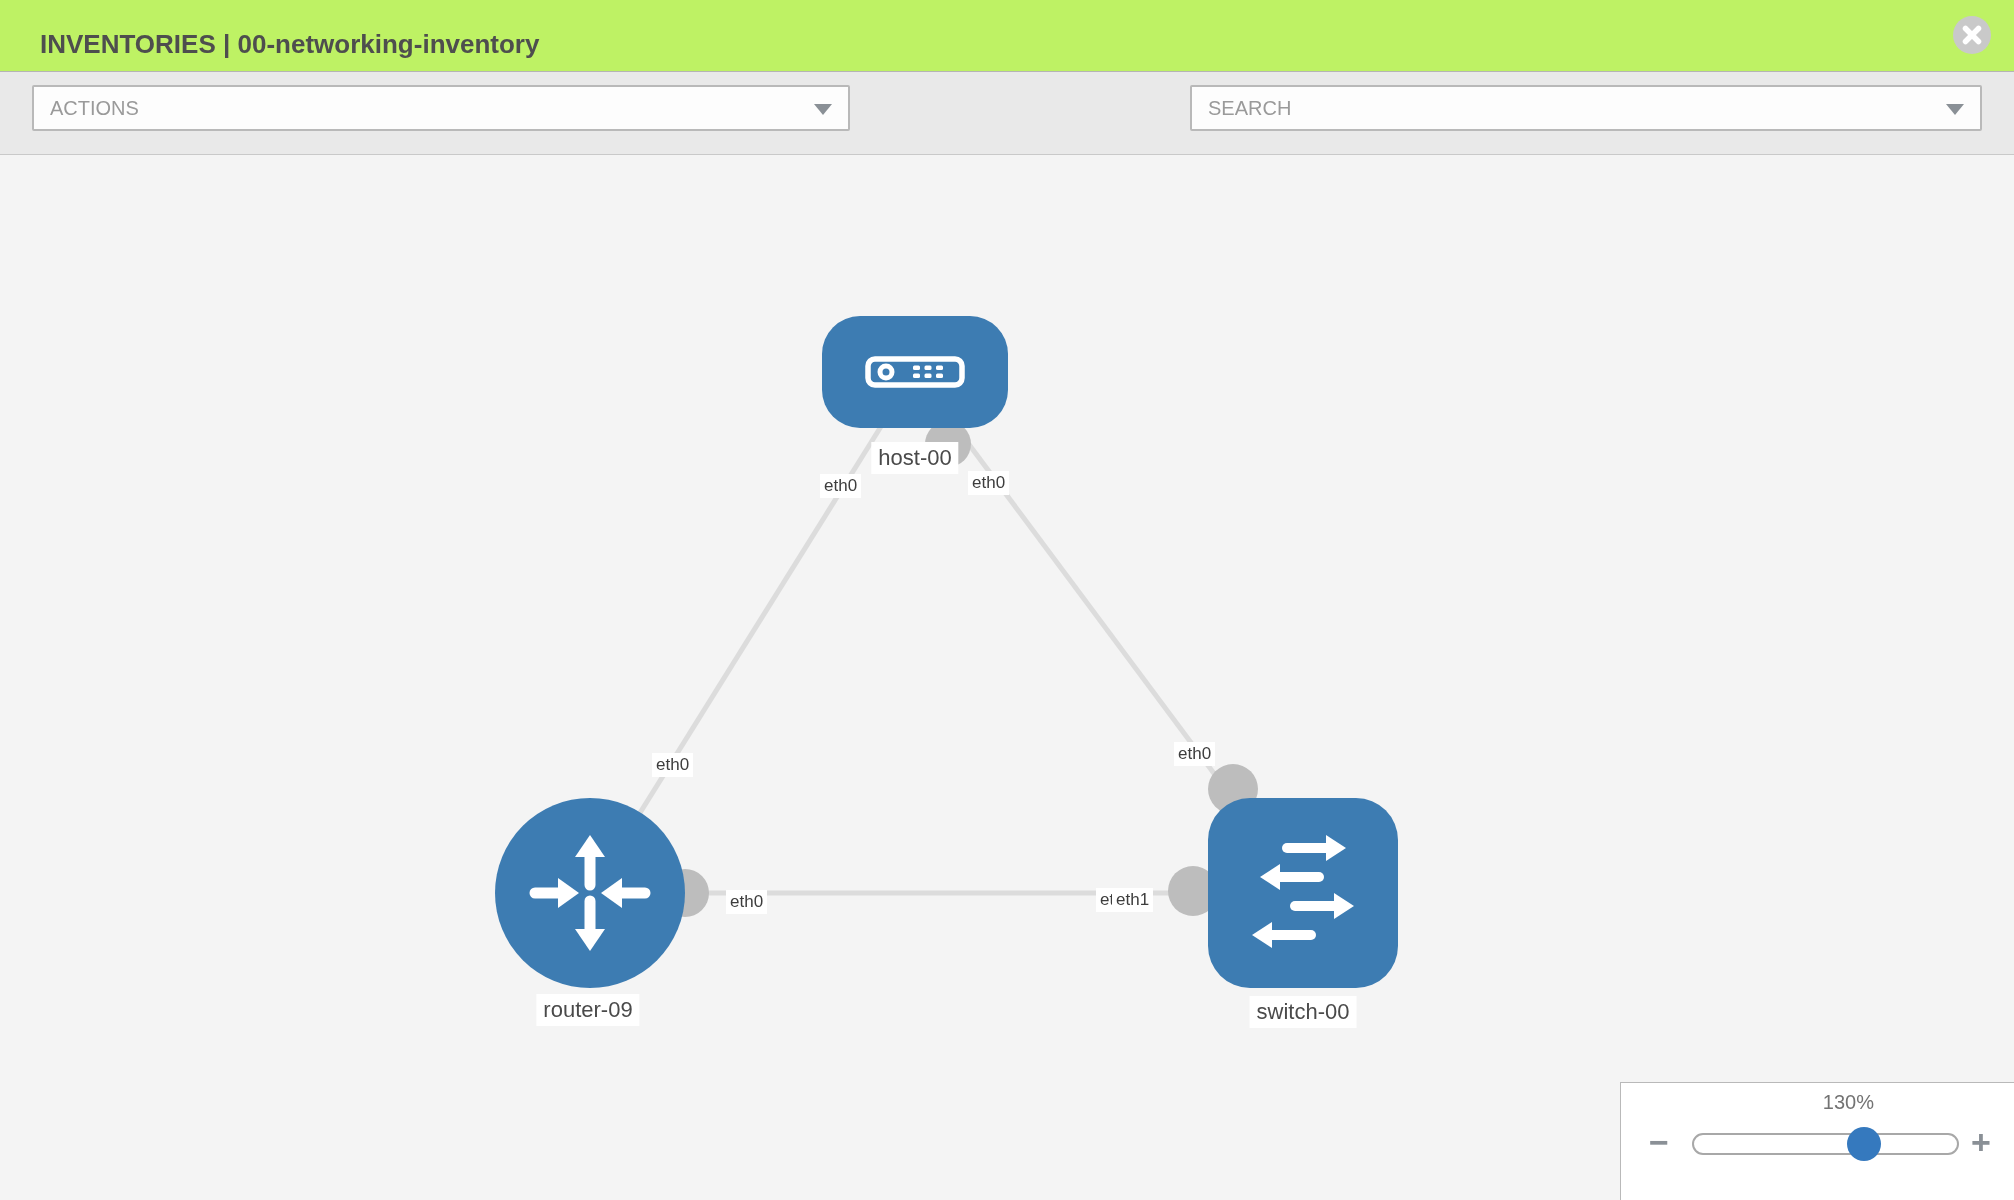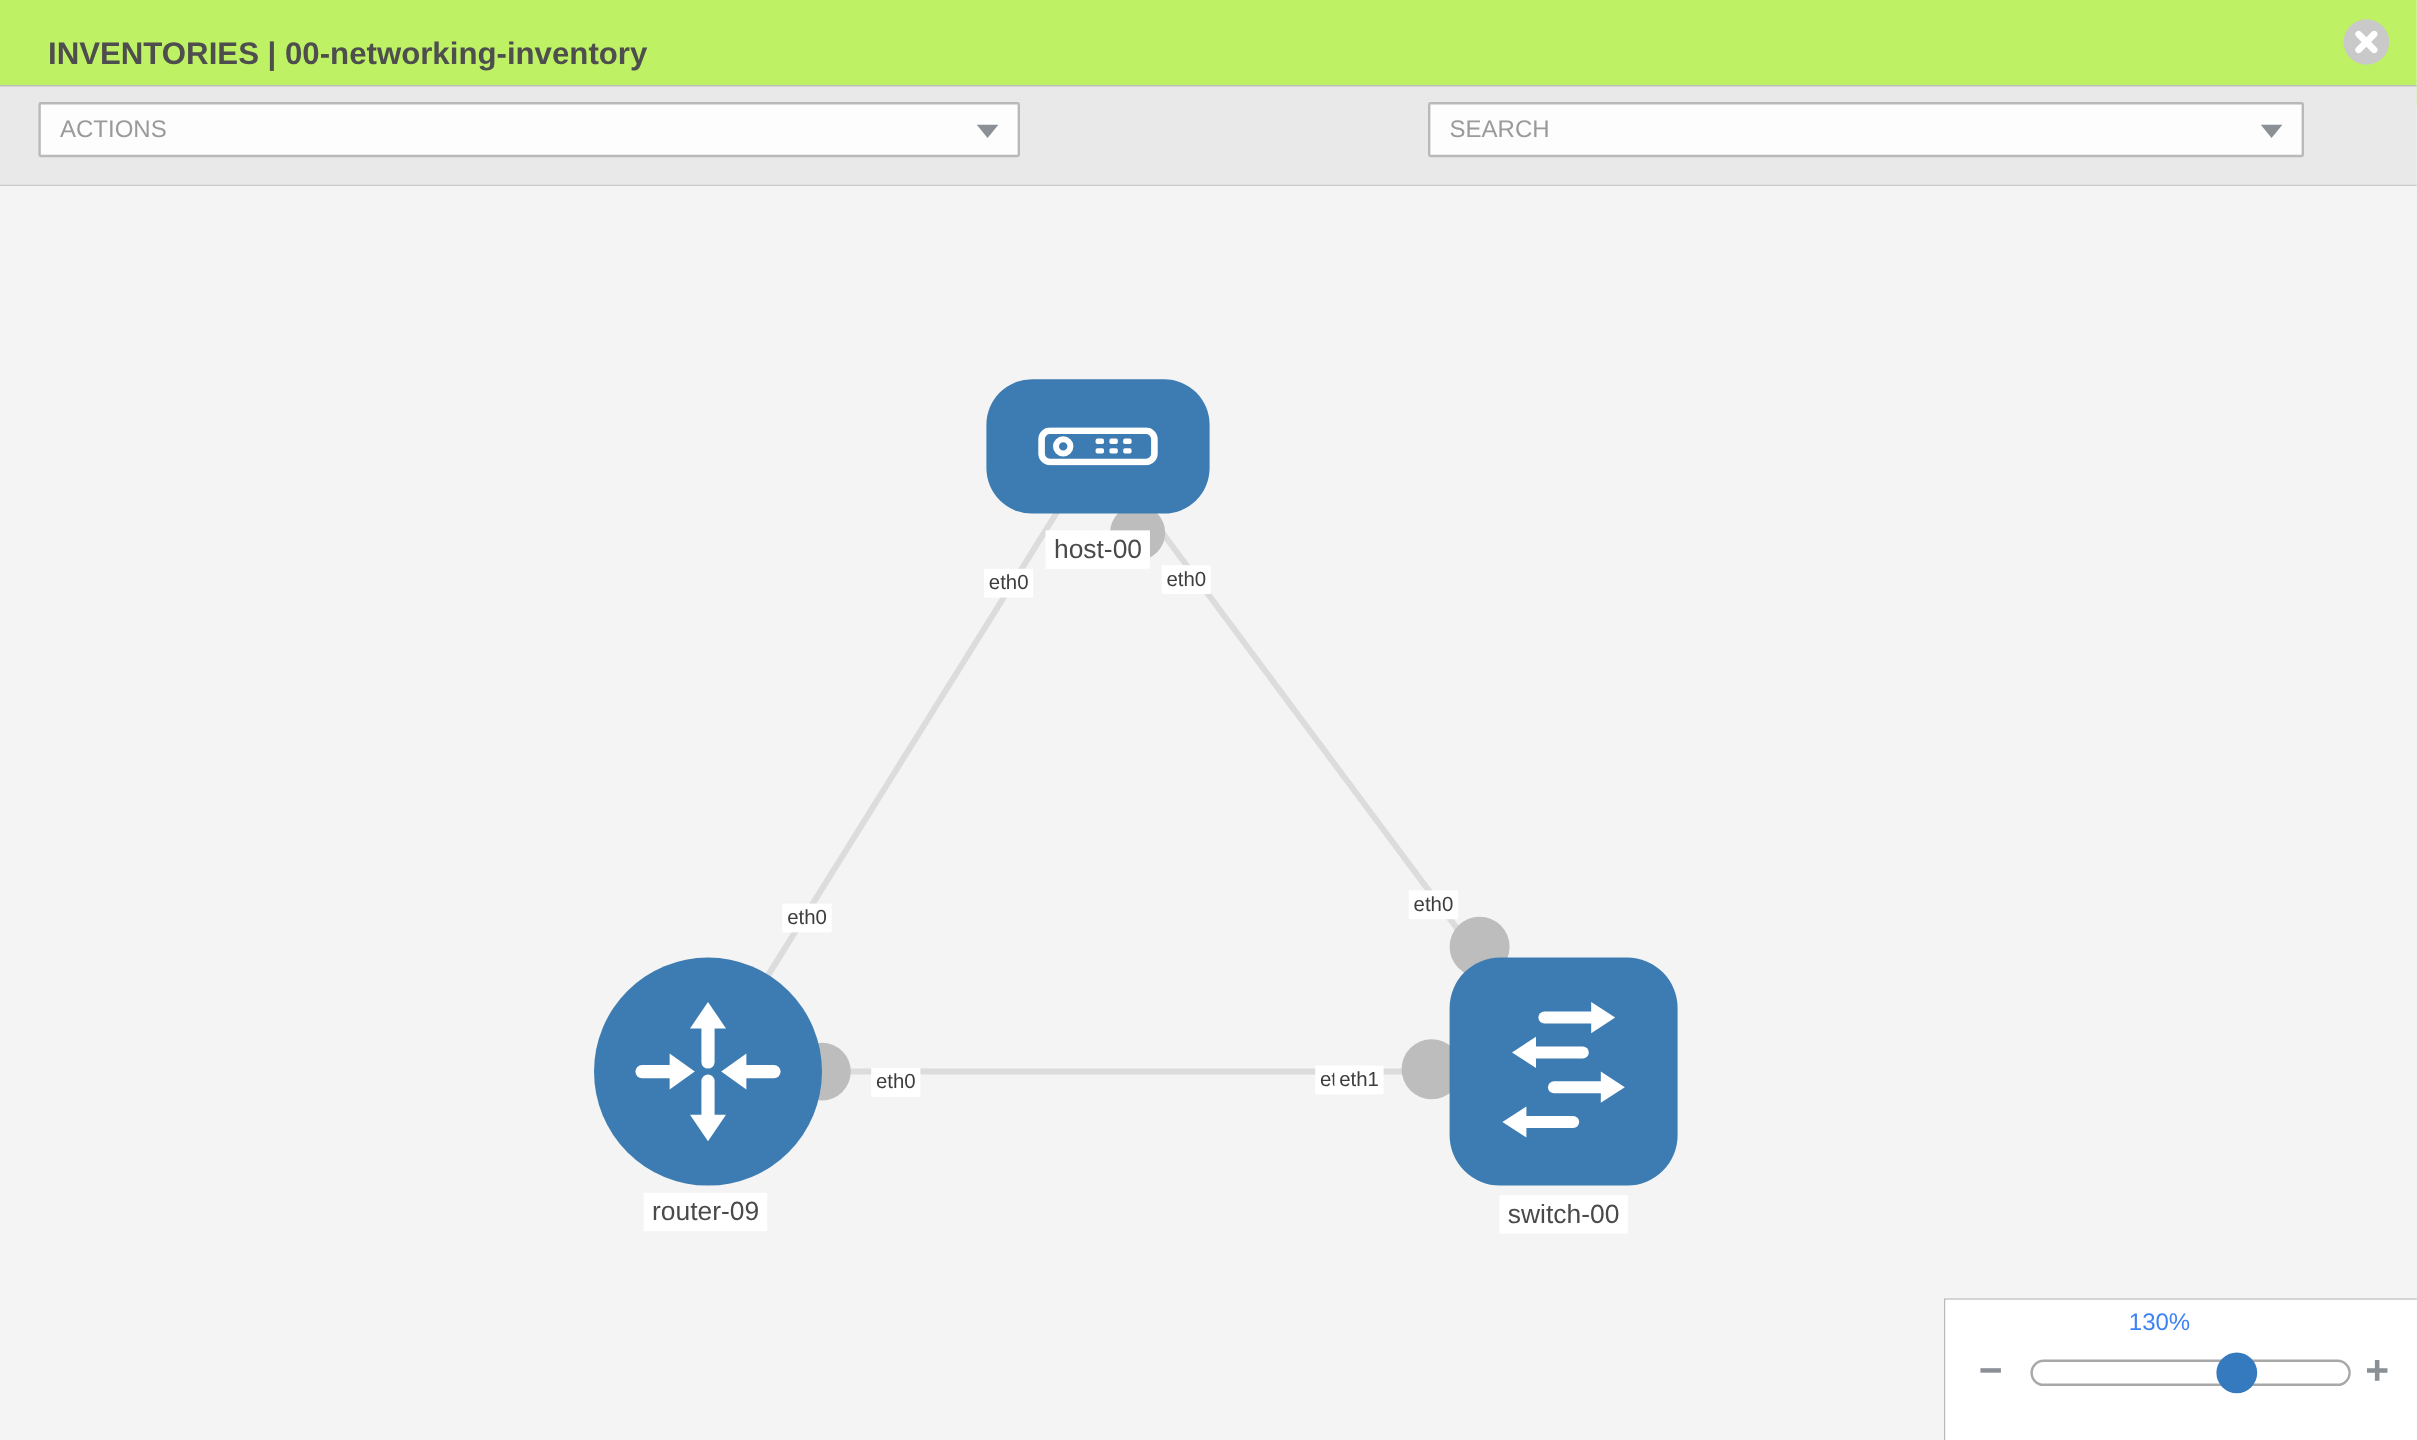--- a/index.html
+++ b/index.html
@@ -36,21 +36,21 @@
     display: flex; align-items: center; padding: 0 16px;
     color: #9a9a9a; font-size: 20px; cursor: pointer;
   }
   .select .caret {
     position: absolute; right: 16px; top: 50%; margin-top: -4px;
     width: 0; height: 0;
     border-left: 9px solid transparent; border-right: 9px solid transparent;
     border-top: 11px solid #8a9096;
   }
   .select.actions { left: 32px; width: 818px; }
-  .select.search  { left: 1190px; width: 730px; }
+  .select.search  { left: 1190px; width: 792px; }
   .tool-icon { position: absolute; top: 99px; cursor: pointer; }
   .tool-icon.wrench { left: 1052px; }
   .tool-icon.key    { left: 1119px; }
 
   
   .canvas {
     position: absolute; left: 0; top: 156px; width: 2014px; height: 1044px;
     background: #f4f4f4;
   }
   .links-layer { position: absolute; left: 0; top: 0; z-index: 1; }
@@ -88,21 +88,21 @@
   .eth-switch-back  { left: 1096px; top: 717px; z-index: 3; }
   .eth-switch-front { left: 1112px; top: 717px; z-index: 4; }
 
   
   .zoom-panel {
     position: absolute; left: 1620px; top: 1082px; width: 396px; height: 120px;
     background: #ffffff; border: 1px solid #b9b9b9; z-index: 5;
   }
   .zoom-pct {
     position: absolute; left: 153px; top: 8px; width: 100px;
-    text-align: left; font-size: 20px; color: #3b82f6;
+    text-align: right; font-size: 20px; color: #737373;
   }
   .zoom-btn {
     position: absolute; top: 42px; font-size: 34px; font-weight: 700;
     color: #8a9096; cursor: pointer; line-height: 34px;
   }
   .zoom-btn.minus { left: 28px; }
   .zoom-btn.plus  { left: 350px; }
   .zoom-track {
     position: absolute; left: 71px; top: 50px; width: 267px; height: 22px;
     background: #ffffff; border: 2px solid #a8a8a8; border-radius: 11px;

